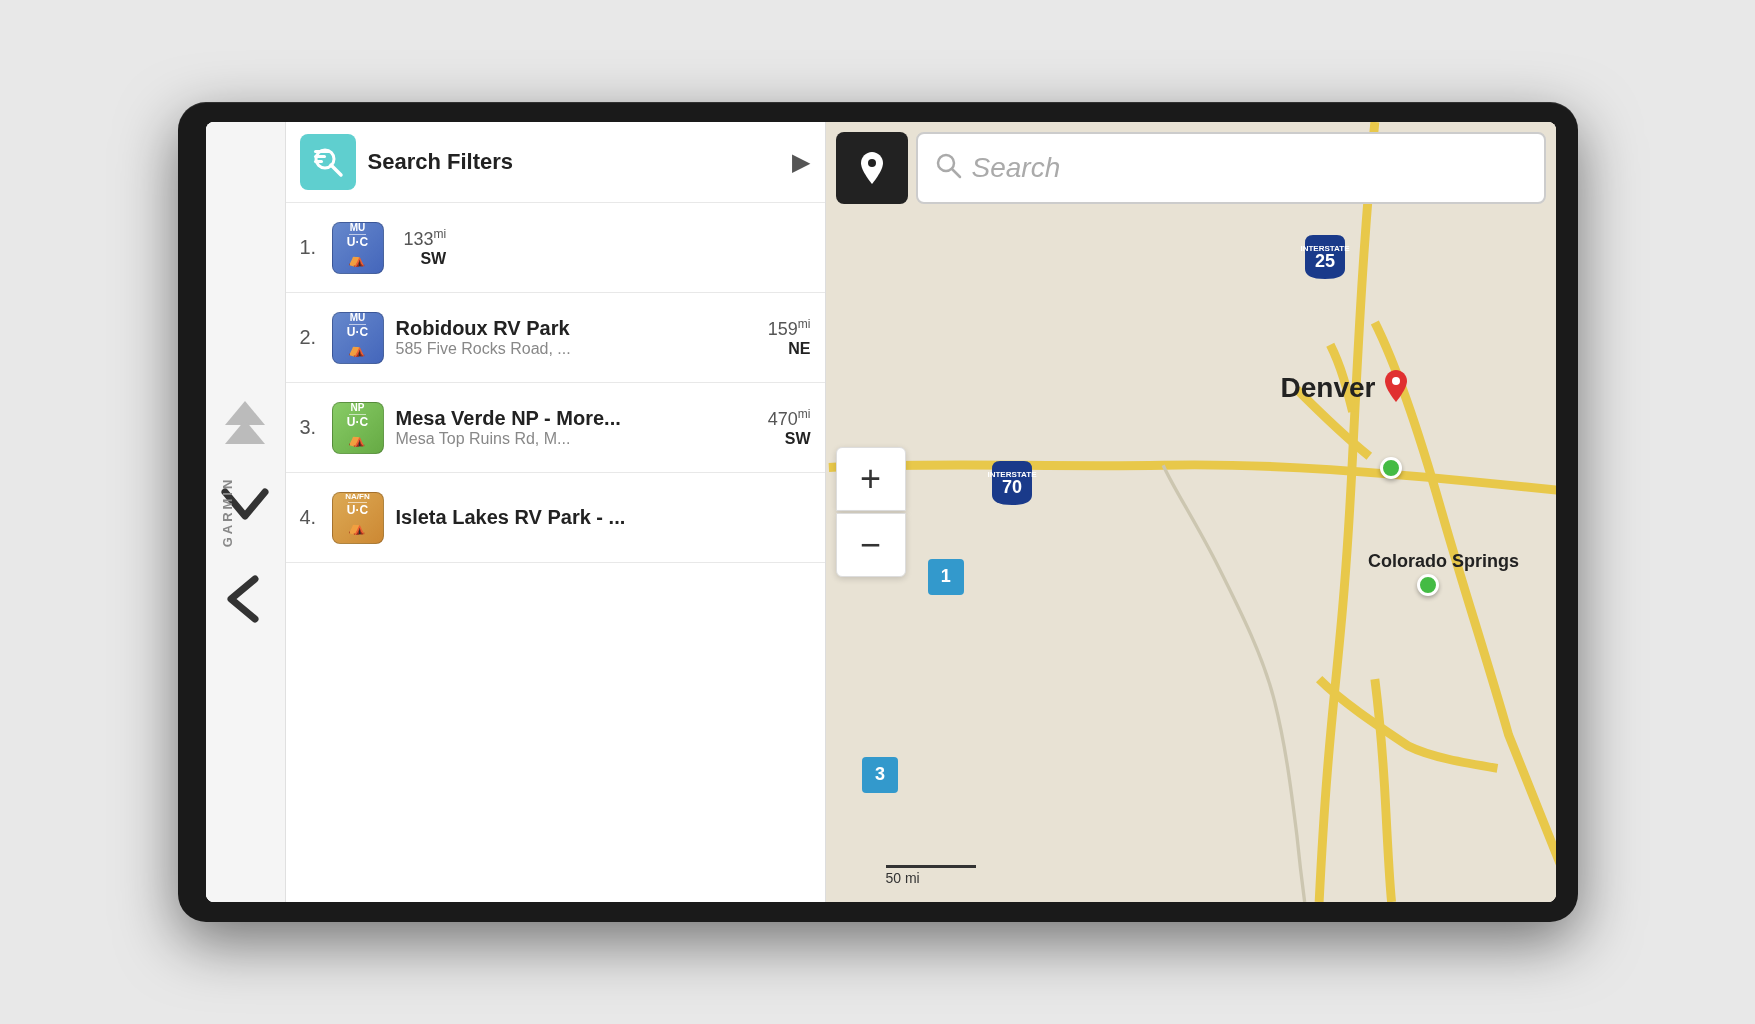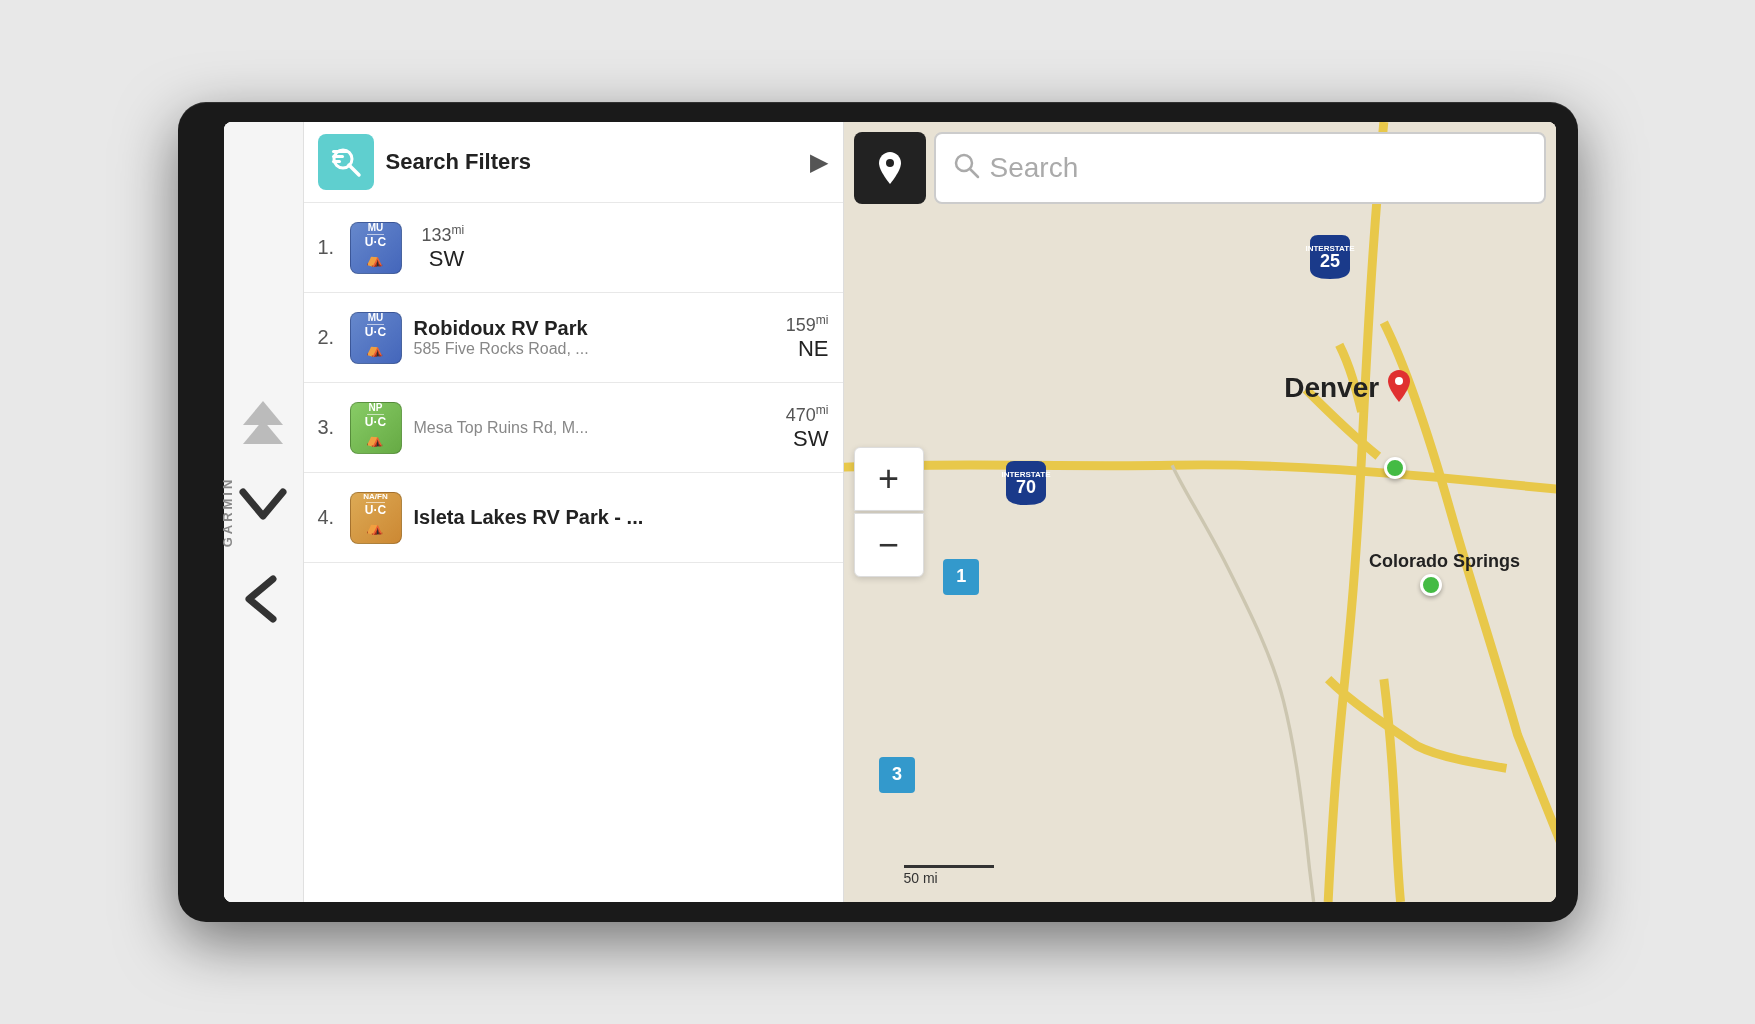--- a/index.html
+++ b/index.html
@@ -36,21 +36,21 @@
       text-transform: uppercase;
     }
 
     .screen {
       flex: 1;
       background: #fff;
       border-radius: 8px;
       overflow: hidden;
       display: flex;
       flex-direction: row;
-      margin-left: 24px;
+      margin-left: 6px;
     }
 
     
     .left-panel {
       width: 620px;
       background: #fff;
       display: flex;
       flex-direction: row;
       border-right: 1px solid #ddd;
     }
@@ -254,22 +254,22 @@
     .distance-value {
       font-size: 18px;
       color: #555;
     }
 
     .distance-value sup {
       font-size: 12px;
     }
 
     .direction-badge {
-      font-size: 22px;
-      font-weight: 400;
+      font-size: 16px;
+      font-weight: 700;
       color: #222;
     }
 
     
     .right-panel {
       flex: 1;
       position: relative;
       background: #e8e2d4;
       overflow: hidden;
     }
@@ -316,20 +316,21 @@
       flex: 1;
       height: 72px;
       background: #fff;
       border: 2px solid #ccc;
       border-radius: 8px;
       display: flex;
       align-items: center;
       padding: 8px 16px;
       gap: 10px;
       cursor: text;
+      font-style: italic;
     }
 
     .search-bar-icon {
       color: #aaa;
       font-size: 26px;
     }
 
     .search-bar-text {
       font-size: 28px;
       color: #aaa;
@@ -550,20 +551,21 @@
           <div class="result-number">3.</div>
           <div class="result-icon green-icon">
             <div class="icon-badge">
               <span class="top-text">NP</span>
               <div class="divider-line"></div>
               <span class="bottom-text">U·C</span>
               <span class="tent-icon">⛺</span>
             </div>
           </div>
           <div class="result-info">
+            <div class="result-name">Mesa Verde NP - More...</div>
             <div class="result-address">Mesa Top Ruins Rd, M...</div>
           </div>
           <div class="result-distance">
             <div class="distance-value"><span>470</span><sup>mi</sup></div>
             <div class="direction-badge">SW</div>
           </div>
         </div>
 
         <div class="result-item">
           <div class="result-number">4.</div>

